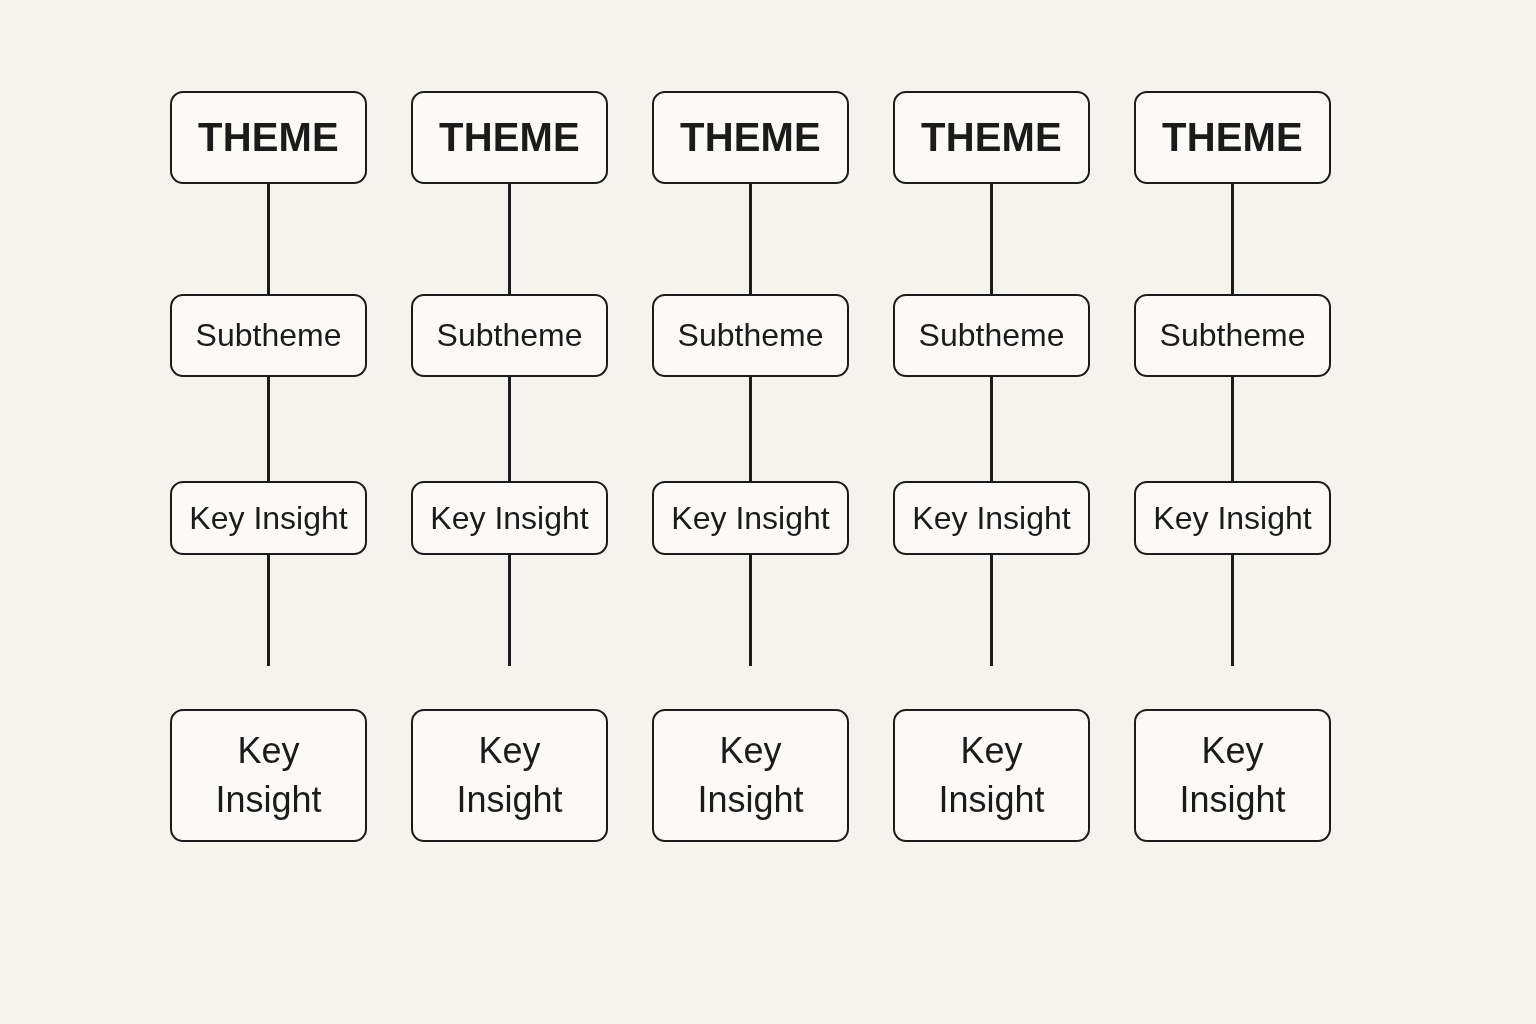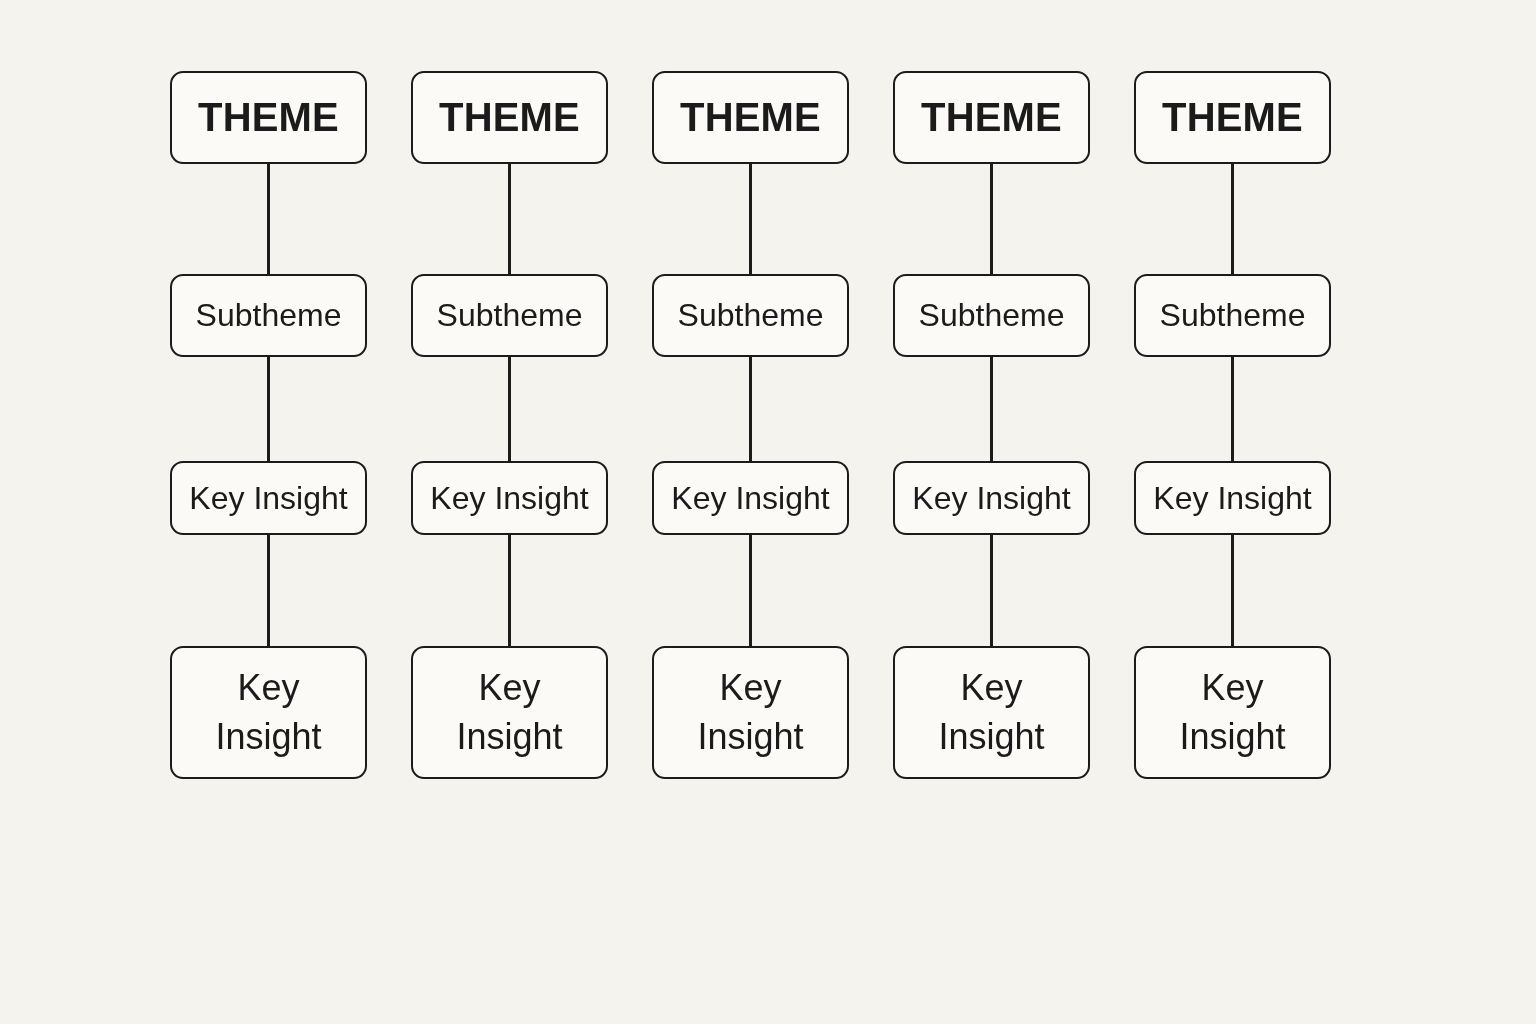--- a/index.html
+++ b/index.html
@@ -17,21 +17,21 @@
     background: var(--bg);
     font-family: "Liberation Sans", "DejaVu Sans", sans-serif;
     color: var(--stroke);
     overflow: hidden;
   }
   .canvas {
     position: relative;
     width: 1536px;
     height: 1024px;
     box-sizing: border-box;
-    padding: 71px 0 0 170px;
+    padding: 91px 0 0 170px;
     display: flex;
     gap: 44px;
     align-items: flex-start;
   }
   .column {
     display: flex;
     flex-direction: column;
     align-items: center;
     width: 197px;
     flex: 0 0 197px;
@@ -63,20 +63,21 @@
     height: 74px;
     font-size: 32px;
     font-weight: 400;
   }
   .box--insight-lg {
     height: 133px;
     font-size: 36px;
     font-weight: 400;
     line-height: 1.36;
     white-space: pre-line;
+    margin-top: 43px;
   }
   .connector {
     width: 2.5px;
     background: var(--stroke);
   }
   .connector--1 { height: 110px; }
   .connector--2 { height: 104px; }
   .connector--3 { height: 111px; }
 </style>
 </head>

